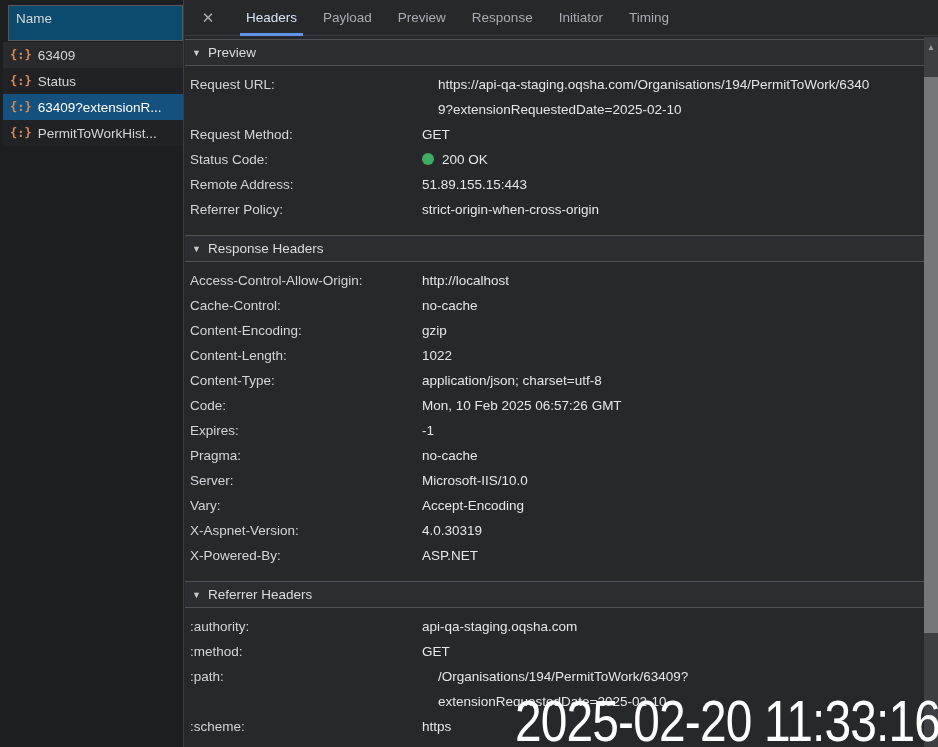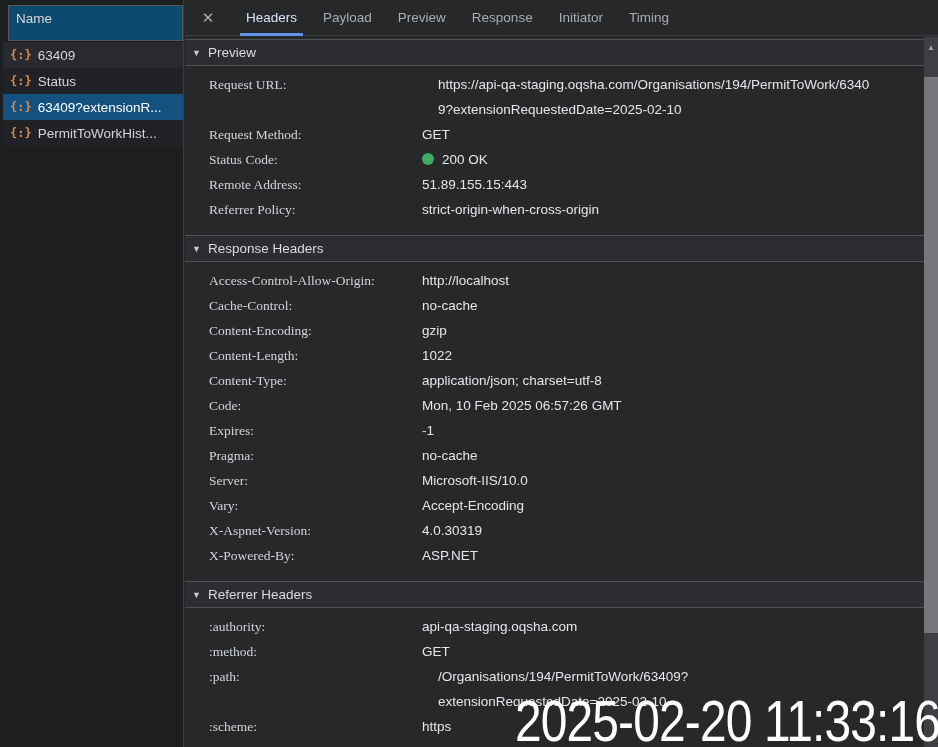--- a/index.html
+++ b/index.html
@@ -62,21 +62,21 @@
   }
   .band {
     height:27px; line-height:25px;
     background:#2c2d31;
     border-top:1px solid #505256; border-bottom:1px solid #505256;
     padding-left:7px; color:#dadce0; font-size:13.5px; cursor:pointer;
   }
   .tri { font-size:9px; margin-right:7px; vertical-align:1px; color:#c7cacd; }
   .rows { padding:6px 0 13px; }
   .hrow { display:flex; font-size:13.5px; line-height:25px; }
-  .hlabel { flex:0 0 237px; padding-left:24px; color:#d2d5d9;font-family:Liberation Serif, serif; }
+  .hlabel { flex:0 0 237px; padding-left:5px; color:#d2d5d9; }
   .hvalue { flex:1; color:#e4e6e9; padding-right:6px; }
   .hvalue .line { display:block;margin-left:16px; }
   .dot {
     display:inline-block; width:12px; height:12px; border-radius:50%;
     background:var(--status-green); margin-right:8px; vertical-align:-1px;
   }
 
   
   .scrollbar {
     position:absolute; top:37px; right:0; bottom:0; width:14px;

